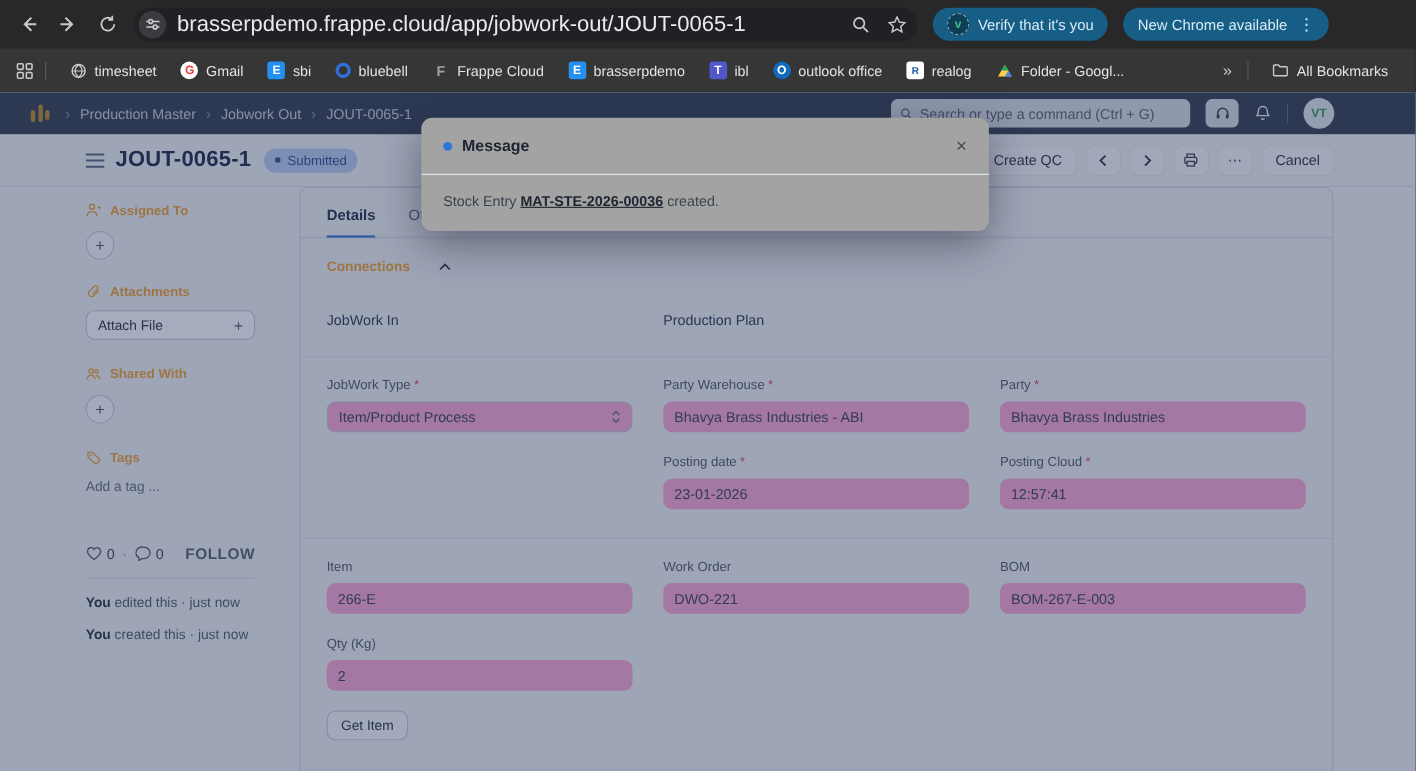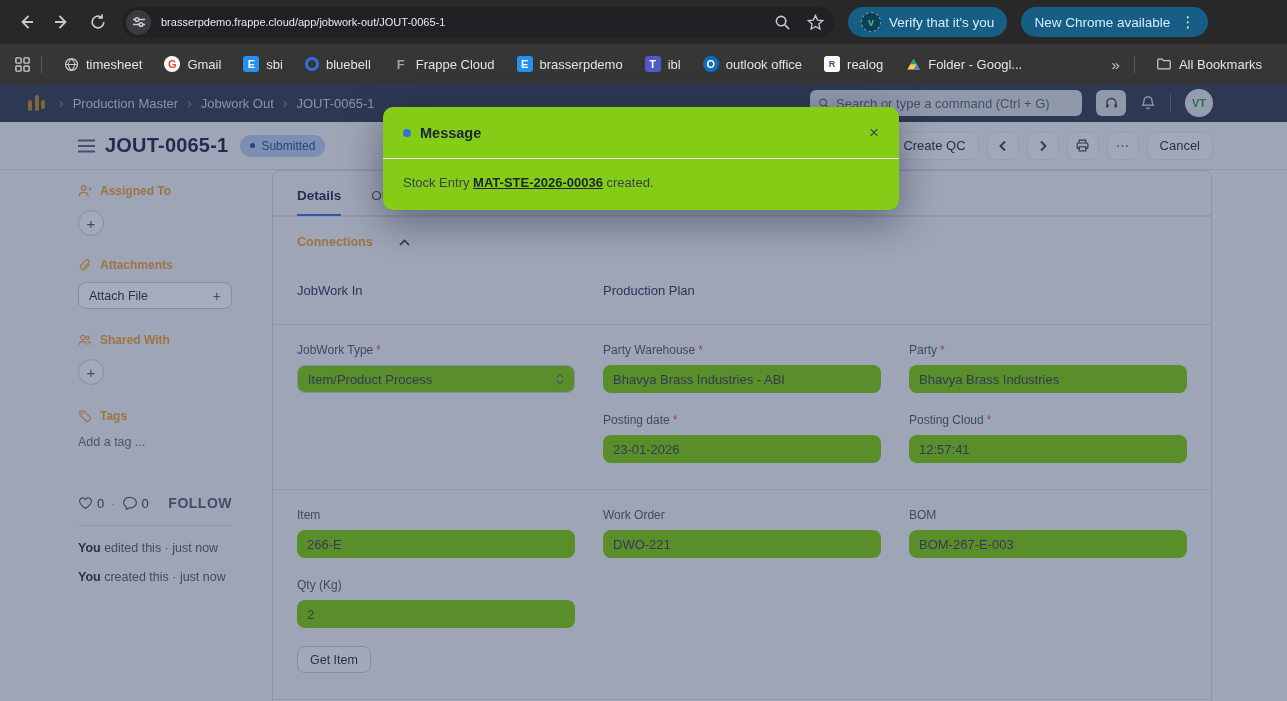--- a/index.html
+++ b/index.html
@@ -8,21 +8,21 @@
   svg { display:block; }
 
   
   .chrome-toolbar { height:44px; background:#282828; display:flex; align-items:center; padding:0 8px; }
   .nav-btn { width:36px; height:36px; display:flex; align-items:center; justify-content:center;
              border-radius:50%; color:#c8cacd; flex:0 0 auto; }
   .omnibox { flex:0 0 712px; height:31px; margin-left:6px; background:#202124; border-radius:16px;
              display:flex; align-items:center; padding:0 10px 0 4px; }
   .tune-badge { width:25px; height:25px; border-radius:50%; background:#3a3b3f; color:#c8cacd;
                 display:flex; align-items:center; justify-content:center; }
-  .url-text { color:#e8eaed; font-size:11px; margin-left:10px; flex:1; white-space:nowrap; overflow:hidden; }
+  .url-text { color:#e8eaed; font-size:20px; margin-left:10px; flex:1; white-space:nowrap; overflow:hidden; }
   .omni-icons { display:flex; align-items:center; gap:16px; color:#c8cacd; }
   .chrome-pill { height:30px; border-radius:16px; background:#175e86; color:#d8ecf6; font-size:13.5px;
                  display:flex; align-items:center; gap:8px; padding:0 13px; margin-left:14px; white-space:nowrap; }
   .verify-ico { width:20px; height:20px; border-radius:50%; background:#0e3e54; border:1.5px dashed #7fa8bc;
                 color:#42b98a; font-size:11px; font-weight:bold; display:flex; align-items:center; justify-content:center; }
   .pill-dots { font-size:15px; letter-spacing:0; margin-left:2px; }
 
   .bookmarks-bar { height:40px; background:#363636; display:flex; align-items:center; padding:0 14px; color:#e2e3e5; }
   .bm-sep { width:1px; height:17px; background:#5a5a5a; margin:0 10px; }
   .bm-item { display:flex; align-items:center; gap:7px; font-size:13px; margin:0 11px; white-space:nowrap;text-align:center; }
@@ -103,30 +103,30 @@
   .section { border-top:1px solid #dce0e5; padding:18px 24px 26px; }
   .section:first-of-type { border-top:0; }
   .sec-head { display:flex; align-items:center; gap:26px; font-size:12.5px; font-weight:bold; color:#eda53e; }
   .sec-head .chev { color:#3a4556; }
   .conn-grid { display:grid; grid-template-columns:repeat(3,1fr); column-gap:28px; margin-top:34px; }
   .conn-link { font-size:13px; color:#39445a; }
   .fgrid { display:grid; grid-template-columns:repeat(3,1fr); column-gap:28px; row-gap:20px; }
   .col2 { grid-column:2; } .col3 { grid-column:3; }
   .f-label { font-size:12px; color:#59626e; margin-bottom:8px; }
   .req { color:#e05a5a; margin-left:3px; }
-  .f-input { height:28px; border-radius:8px; background:#84cc16; font-size:13px; color:#434c5c;
+  .f-input { height:28px; border-radius:8px; background:#f9a8d4; font-size:13px; color:#434c5c;
              display:flex; align-items:center; padding:0 10px; }
   .f-select { justify-content:space-between; border:1px solid #c5cad2; }
   .f-select .updown { color:#6b7480; }
   .get-item { margin-top:18px; display:inline-flex; align-items:center; height:27px; border:1px solid #c5cad2;
               background:#f4f6f8; border-radius:8px; font-size:12.5px; color:#333c49; padding:0 12px; }
 
   
   .overlay { position:absolute; inset:0; background:rgba(18,32,78,0.36); z-index:10; }
-  .modal { position:absolute; left:383px; top:23px; width:516px; background:#84cc16; border-radius:10px; z-index:20;
+  .modal { position:absolute; left:383px; top:23px; width:516px; background:#a3a3a3; border-radius:10px; z-index:20;
            box-shadow:0 12px 40px rgba(16,24,40,.45); overflow:hidden; }
   .modal-head { display:flex; align-items:center; padding:17px 20px; }
   .msg-dot { width:8px; height:8px; border-radius:50%; background:#2d76d9; margin-right:9px; }
   .modal-title { font-size:14.5px; font-weight:bold; color:#1d2530; }
   .modal-close { margin-left:auto; color:#3e4a57; font-size:17px; line-height:1; }
   .modal-div { border-top:1px solid #e7eaee; }
   .modal-body { padding:16px 20px 20px; font-size:13px; color:#39434f; }
   .modal-body a { color:#1d2530; font-weight:bold; text-decoration:underline; }
 </style>
 </head>

